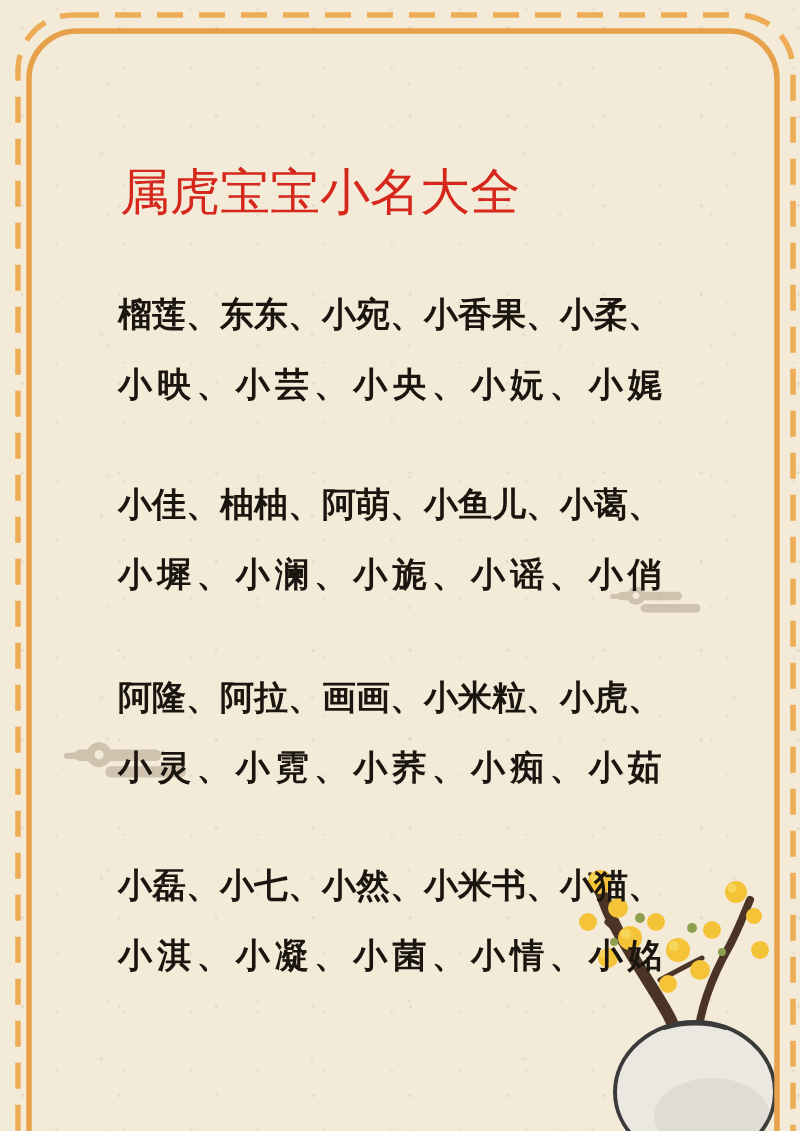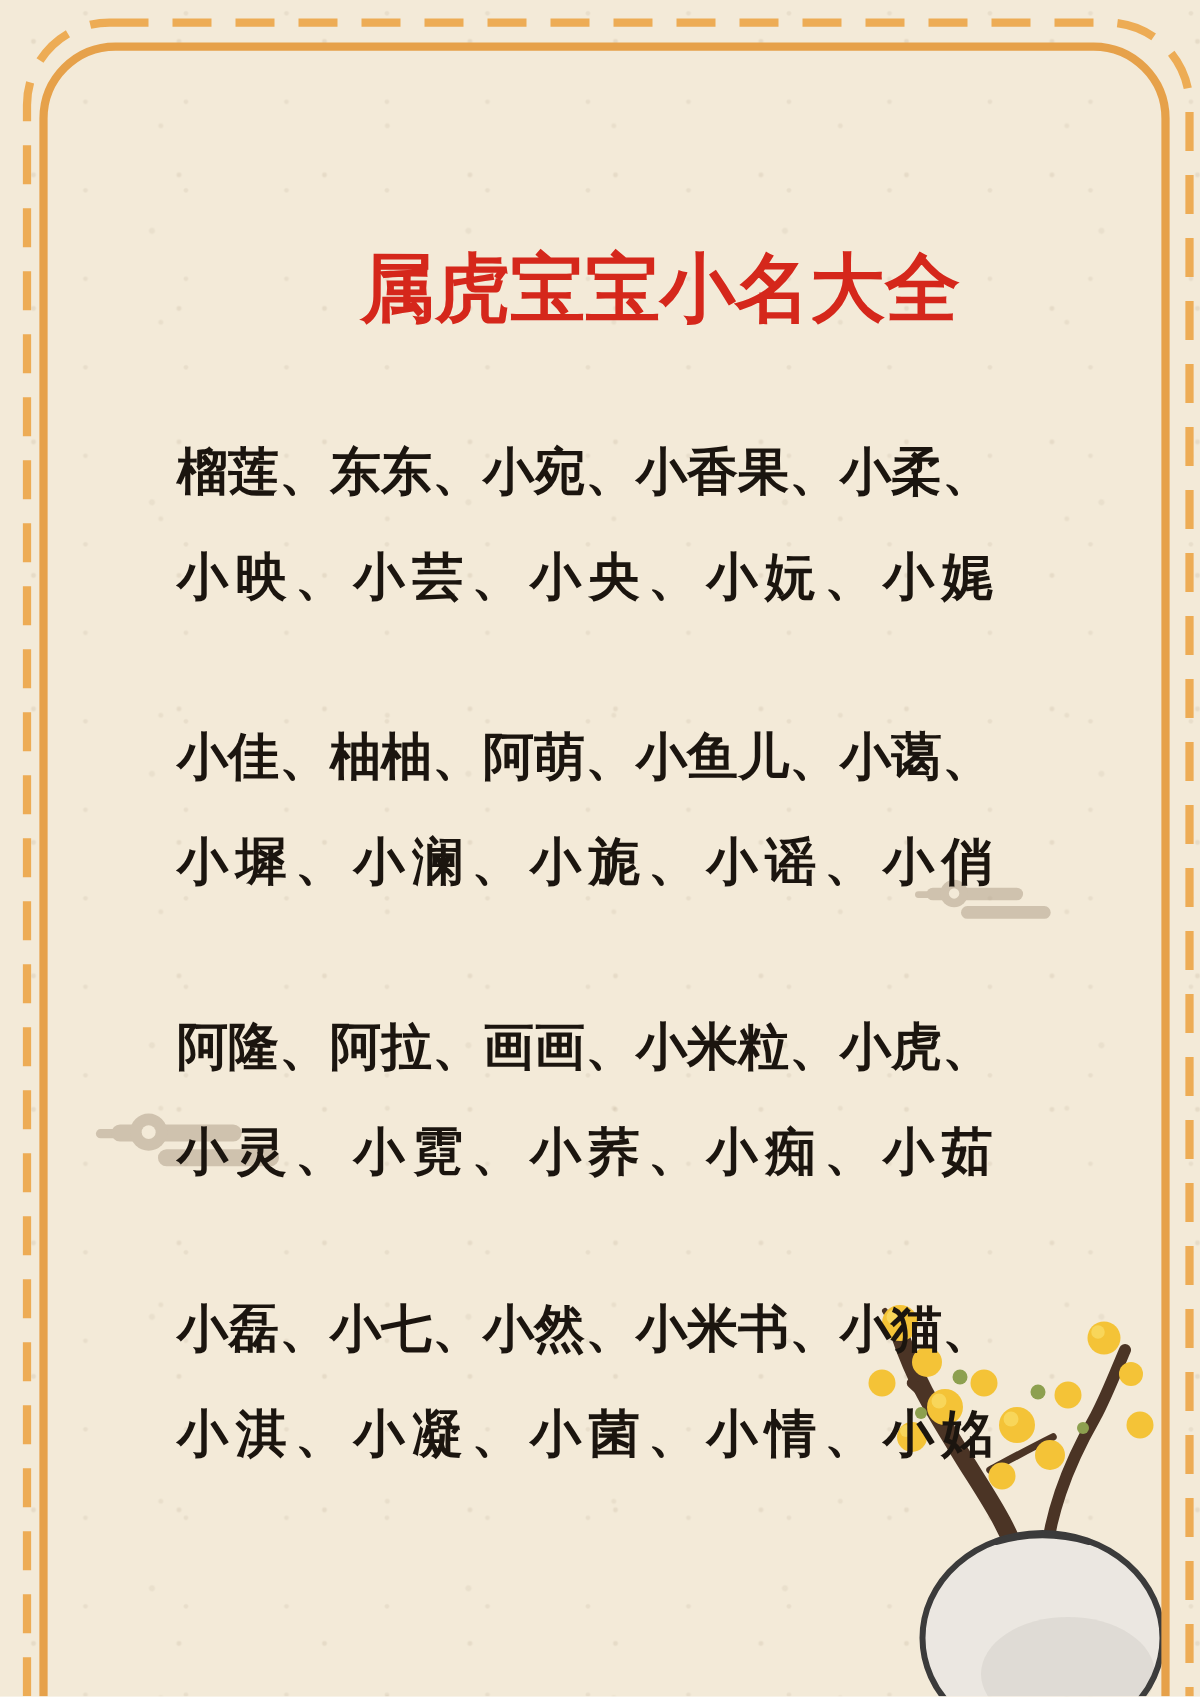--- a/index.html
+++ b/index.html
@@ -12,21 +12,21 @@
       radial-gradient(circle at 23% 31%, rgba(141,120,88,.13) 1px, rgba(141,120,88,0) 2.2px),
       radial-gradient(circle at 71% 64%, rgba(141,120,88,.10) 1px, rgba(141,120,88,0) 2.2px),
       radial-gradient(circle at 48% 85%, rgba(120,100,70,.08) 1.4px, rgba(120,100,70,0) 2.6px),
       radial-gradient(circle at 85% 15%, rgba(120,100,70,.09) 1px, rgba(120,100,70,0) 2px);
     background-size:97px 89px,151px 131px,211px 181px,67px 59px;
     font-family:"Liberation Serif","DejaVu Serif",serif;
   }
   .border-svg{position:absolute;left:0;top:0;z-index:4;pointer-events:none;}
   .page-title{
     position:absolute;left:0;top:160px;width:640px;
-    text-align:right;font-size:50px;line-height:64px;font-weight:bold;
+    text-align:center;font-size:50px;line-height:64px;font-weight:normal;
     color:#d5271b;letter-spacing:0;z-index:3;margin:0;
   }
   .name-group{position:absolute;left:118px;width:544px;z-index:3;}
   .g1{top:280px;} .g2{top:470px;} .g3{top:663px;} .g4{top:851px;}
   .jline{
     display:flex;justify-content:space-between;align-items:center;
     height:70px;white-space:nowrap;
     font-size:34px;font-weight:bold;color:#1b150f;
   }
   .cloud{position:absolute;z-index:1;opacity:.55;}

